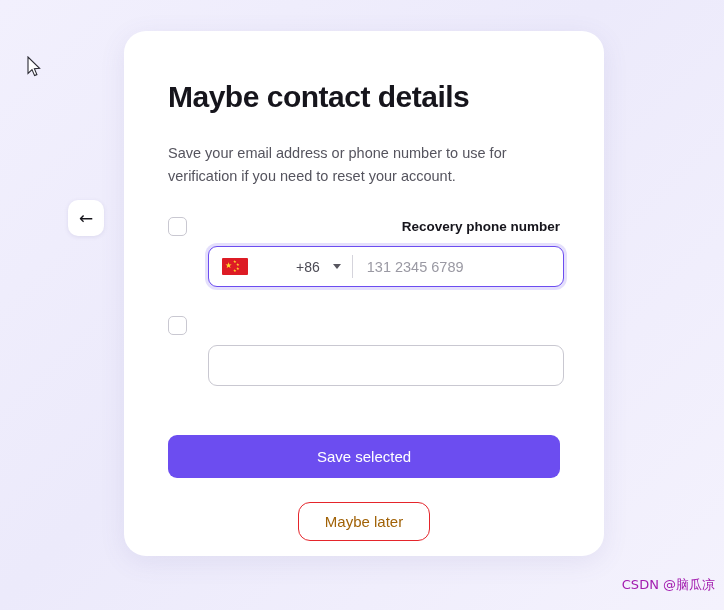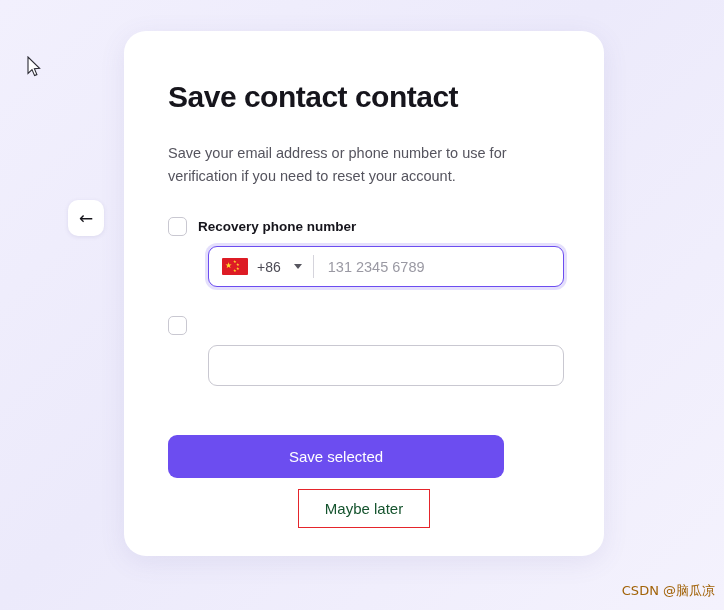--- a/index.html
+++ b/index.html
@@ -70,20 +70,21 @@
 
   
   .field-block { margin-top: 28px; }
   #email-field-block { margin-top: 27px; }
 
   .field-head {
     display: flex;
     align-items: center;
     gap: 11px;
     height: 22px;
+    justify-content: space-between;
   }
   .checkbox {
     width: 19px;
     height: 19px;
     border: 1px solid #c9c8d1;
     border-radius: 5px;
     background: #fff;
     box-sizing: border-box;
     flex: none;
     cursor: pointer;
@@ -143,20 +144,21 @@
     font-family: "DejaVu Sans", sans-serif;
   }
   #flag-icon .s1 { left: 11px; top: 1.5px; }
   #flag-icon .s2 { left: 14px; top: 4.5px; }
   #flag-icon .s3 { left: 14px; top: 8.5px; }
   #flag-icon .s4 { left: 11px; top: 11px; }
 
   #country-code {
     font-size: 14px;
     color: #4c4b55;
+    margin-left: 39px;
   }
   #country-caret {
     width: 0; height: 0;
     border-left: 4.5px solid transparent;
     border-right: 4.5px solid transparent;
     border-top: 5px solid #57565f;
     margin-left: 4px;
     flex: none;
   }
   #phone-divider {
@@ -190,54 +192,55 @@
     font-size: 14.5px;
     color: #16151c;
     padding: 0 13px;
   }
   #email-input::placeholder { color: #9a99a3; }
 
   
   #save-selected-button {
     display: block;
     margin: 49px 0 0 0;
-    width: 336px;
+    width: 392px;
     height: 43px;
     background: #6c4df0;
     color: #ffffff;
     border: none;
     border-radius: 9px;
     font-family: "Liberation Sans", sans-serif;
     font-size: 15px;
     cursor: pointer;
   }
 
   #maybe-later-wrap {
     margin-top: 11px;
     display: flex;
     justify-content: center;
   }
   #maybe-later-button {
     border: 1.5px solid #e5252b;
     background: transparent;
-    color: #14532d;
+    color: #a16207;
     font-family: "Liberation Sans", sans-serif;
     font-size: 15px;
     padding: 10px 26px;
     cursor: pointer;
-    border-radius: 0;
+    border-radius: 12px;
+    margin-top: 13px;
   }
 
   
   #watermark {
     position: absolute;
     right: 9px;
-    bottom: 10px;
+    bottom: 16px;
     font-size: 13px;
-    color: #a16207;
+    color: #a21caf;
     font-family: "DejaVu Sans", sans-serif;
     white-space: nowrap;
   }
 
   
   #mouse-cursor {
     position: absolute;
     left: 27px;
     top: 56px;
     width: 14px;
@@ -246,21 +249,21 @@
 </style>
 </head>
 <body>
 
 <div id="back-button">
   <span class="arrow-glyph">←</span>
 </div>
 
 <div id="card">
 
-  <h1 id="page-title">Save contact contact</h1>
+  <h1 id="page-title">Maybe contact details</h1>
 
   <p id="subtitle">Save your email address or phone number to use for verification if you need to reset your account.</p>
 
   <div class="field-block">
     <div class="field-head">
       <div class="checkbox"></div>
       <span class="field-label">Recovery phone number</span>
     </div>
     <div class="input-row">
       <div id="phone-input-wrap">

